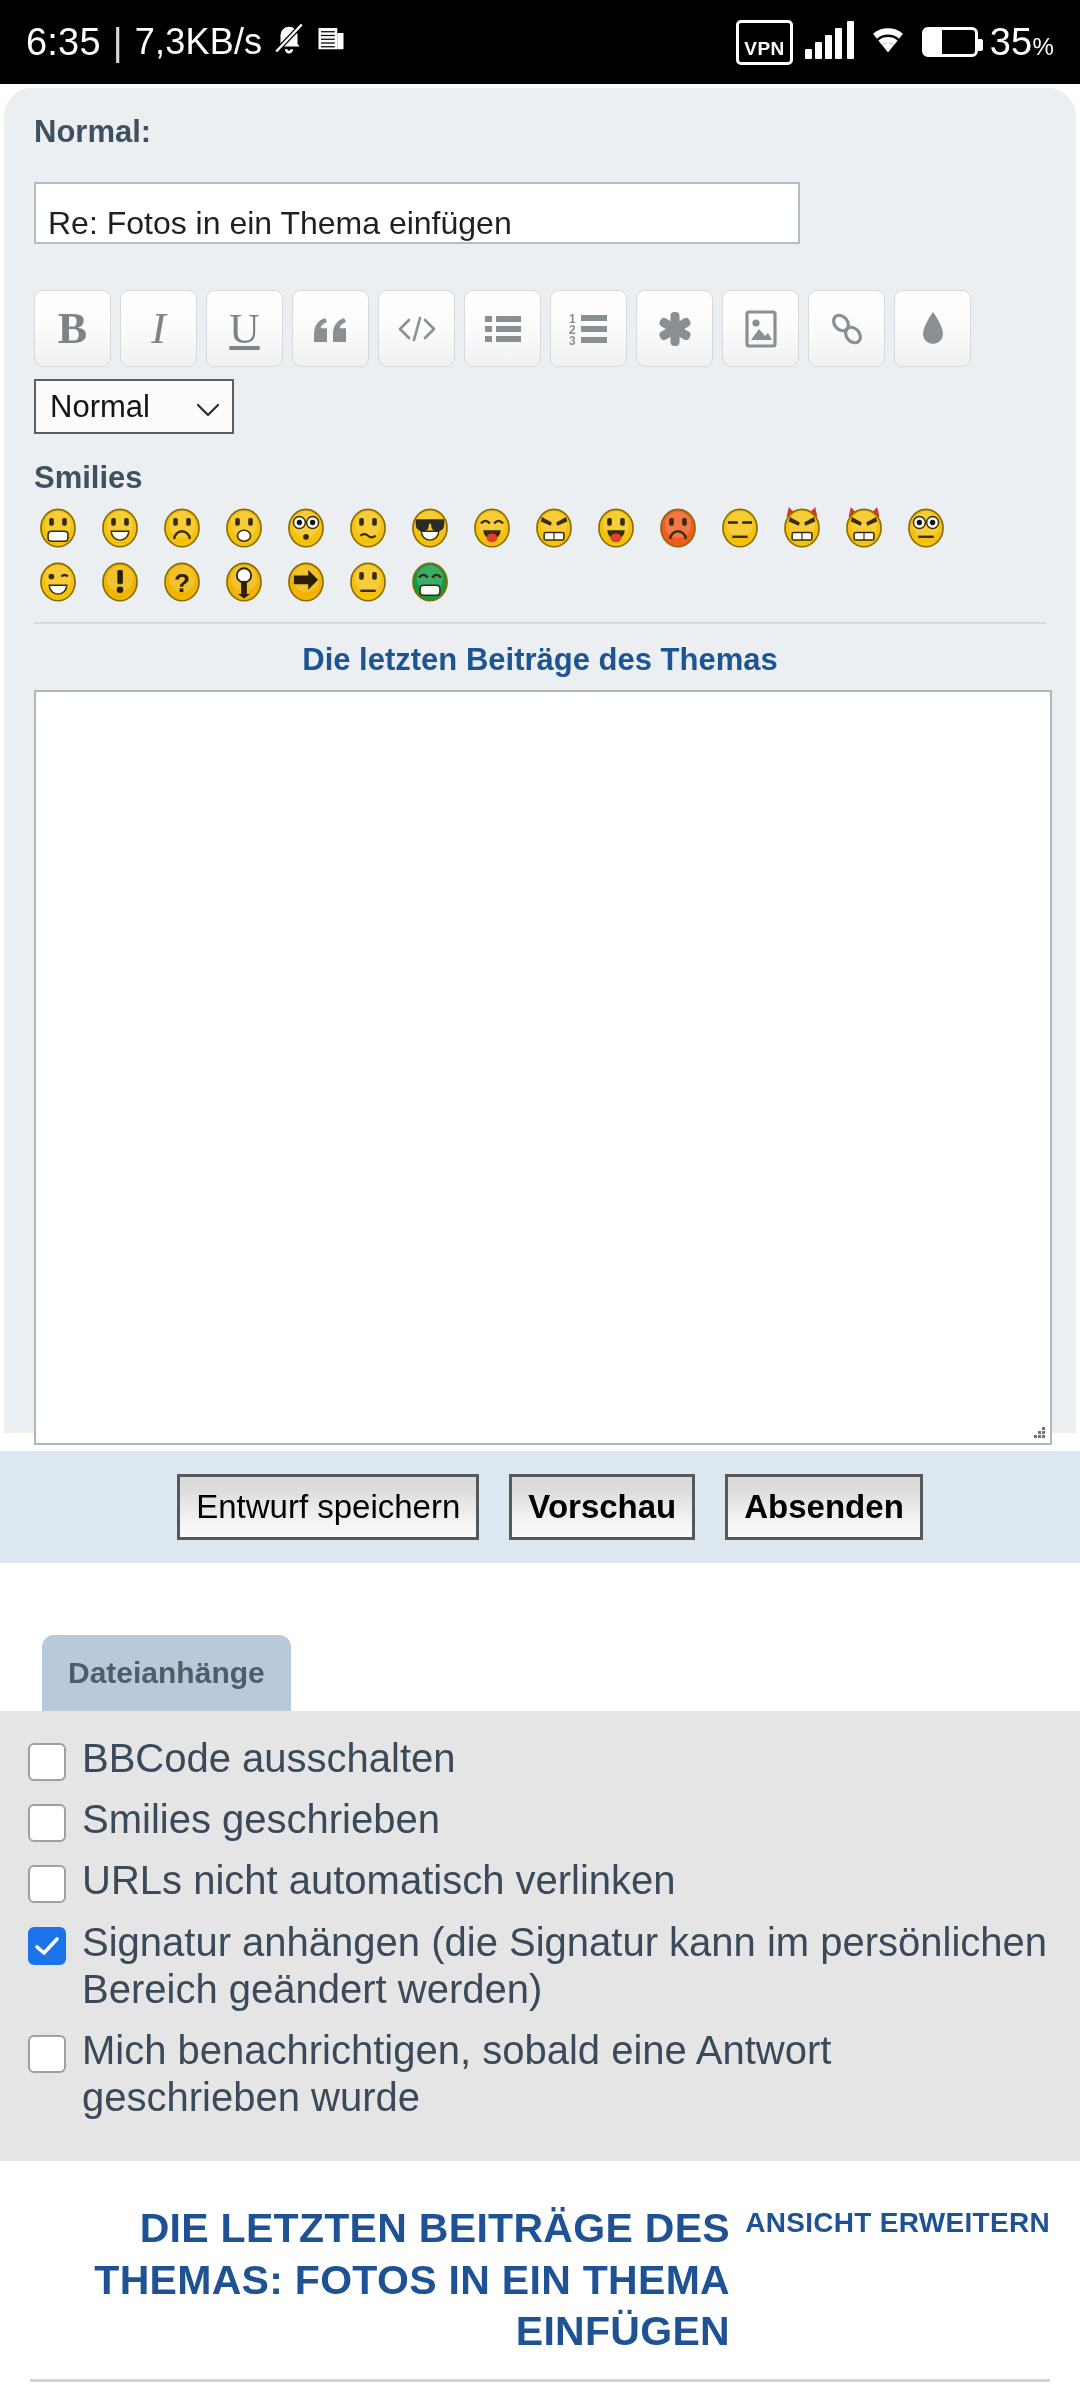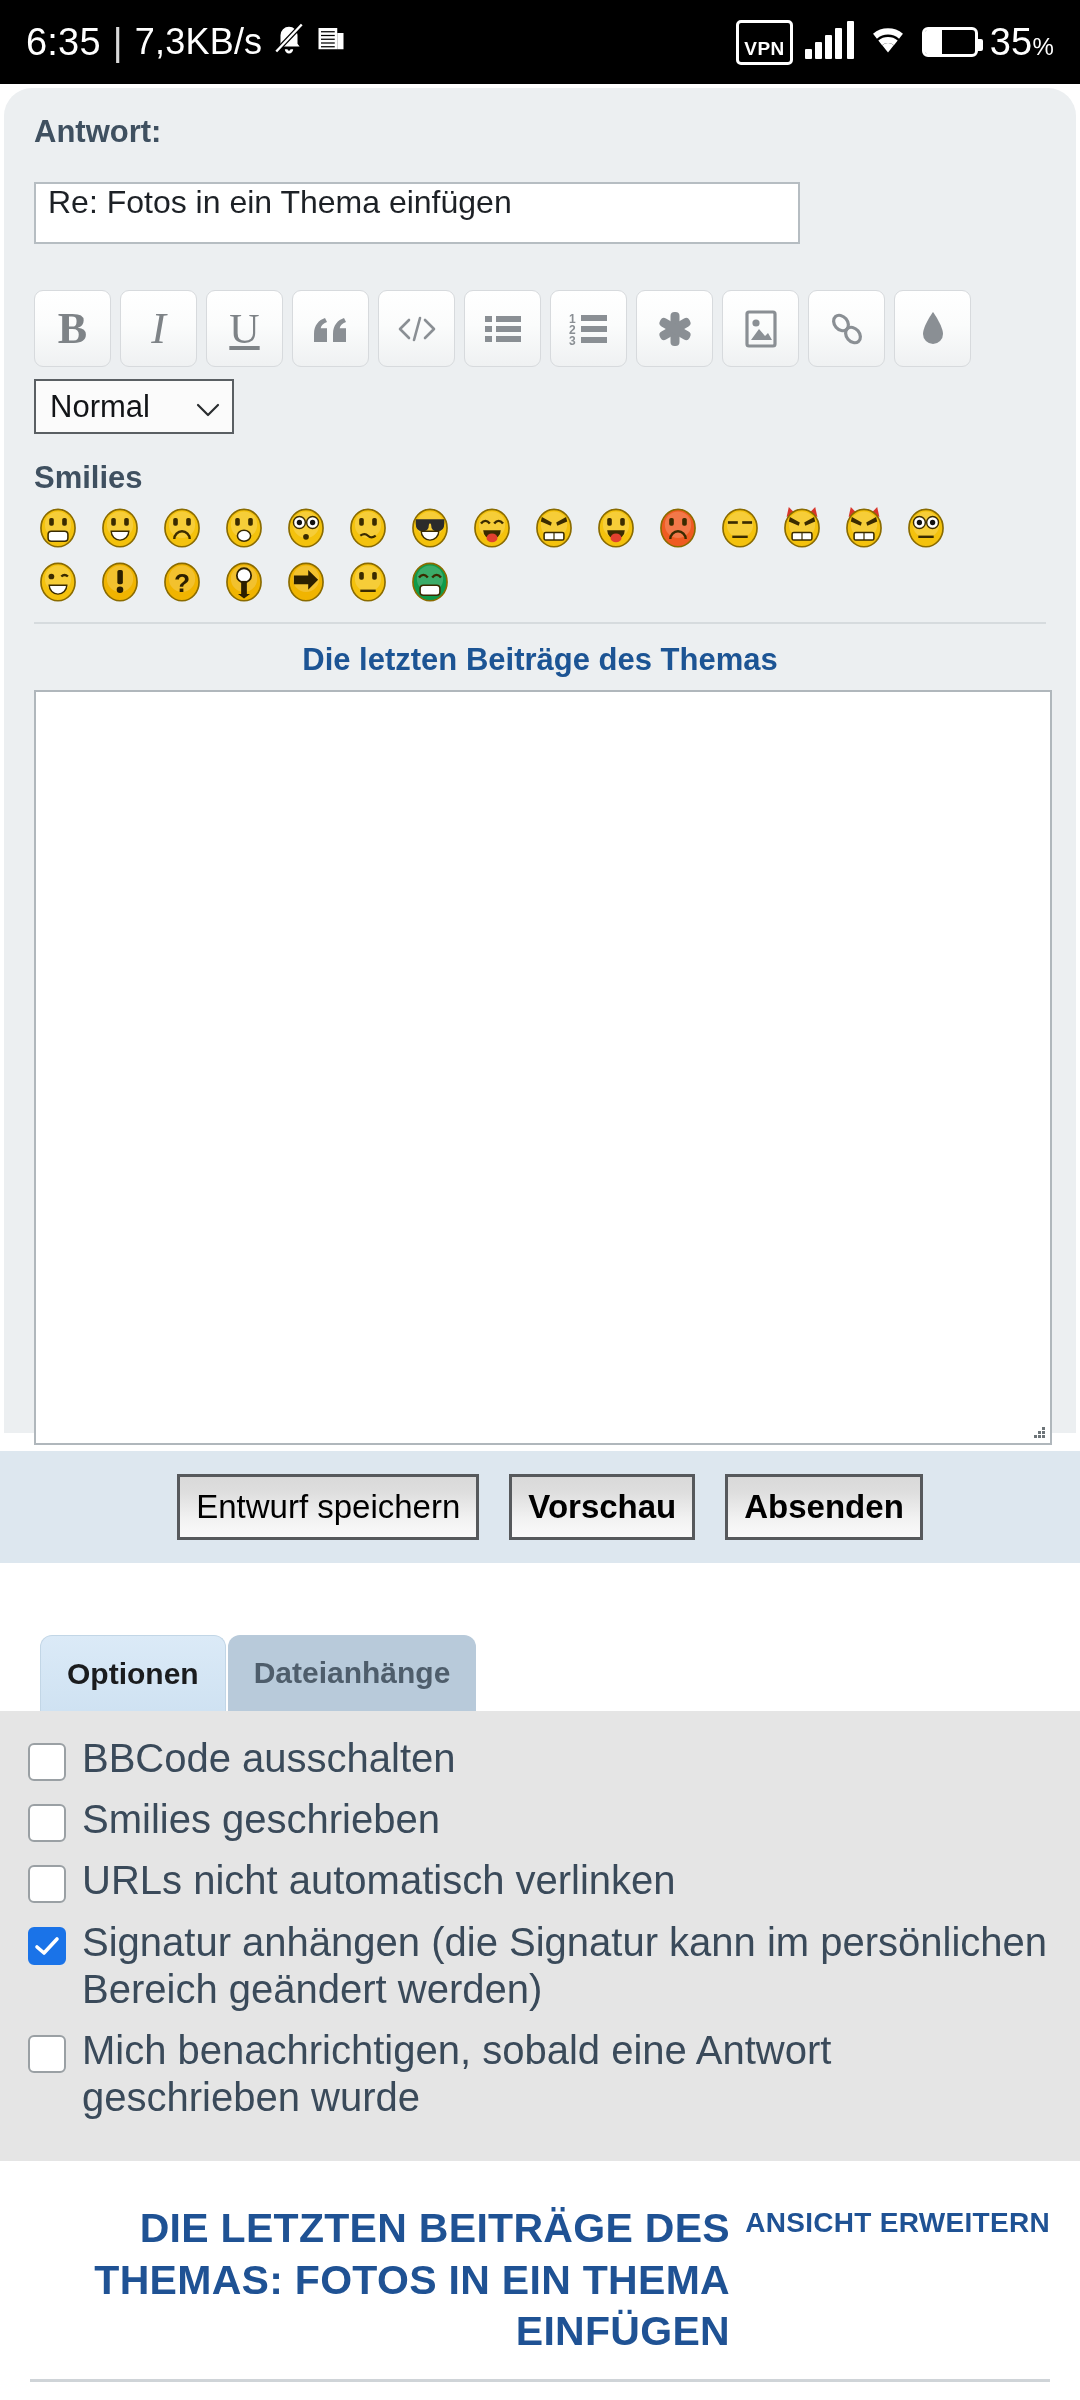--- a/index.html
+++ b/index.html
@@ -66,21 +66,21 @@
     margin-bottom:10px;
   }
 
   .subject-input{
     width: 766px; height: 62px;
     background:#ffffff;
     border:2px solid #b6bdc2;
     font-size:32px; color:#1d2126;
     padding: 0 12px;
     font-family:"Liberation Sans", sans-serif;
-    display:flex; align-items:flex-start;margin-top:32px;
+    display:flex; align-items:flex-end;margin-top:32px;
   }
 
   
   .toolbar{ display:flex; gap:9px; margin-top:46px;}
   .tbtn{
     width:77px; height:77px;
     border:1px solid #d7dadd;
     border-radius:9px;
     background: linear-gradient(#ffffff 0%, #fbfcfc 45%, #eff1f2 100%);
     display:flex; align-items:center; justify-content:center;
@@ -254,21 +254,21 @@
         <span class="fill" id="batt-fill" style="width: 35%;"></span>
       </span>
     <span class="pct"><span>35</span><small>%</small></span>
   </div>
 </div>
 
 <div id="page">
 
   <div class="compose-card">
 
-    <div class="label-strong">Antwort:</div>
+    <div class="label-strong">Normal:</div>
     <div class="subject-input">
       <span>Re: Fotos in ein Thema einfügen</span>
     </div>
 
     <div class="toolbar">
       <div class="tbtn">
         <span class="tb-glyph" style="font-family:'Liberation Serif',serif;font-weight:700;font-size:44px;">B</span>
       </div>
       <div class="tbtn">
         <span class="tb-glyph" style="font-family:'Liberation Serif',serif;font-style:italic;font-size:44px;">I</span>
@@ -598,21 +598,20 @@
   <div class="white-gap"></div>
 
   <div class="actionbar">
     <div class="abtn">Entwurf speichern</div>
     <div class="abtn bold">Vorschau</div>
     <div class="abtn bold">Absenden</div>
   </div>
 
   <div class="tabs-zone">
     <div class="tabs">
-      <div class="tab active">Optionen</div>
       <div class="tab inactive">Dateianhänge</div>
     </div>
   </div>
 
   <div class="options-panel" id="options-panel">
       <div class="opt-row">
         <span class="cb"></span>
         <span class="opt-label">BBCode ausschalten</span>
       </div>
       <div class="opt-row">

